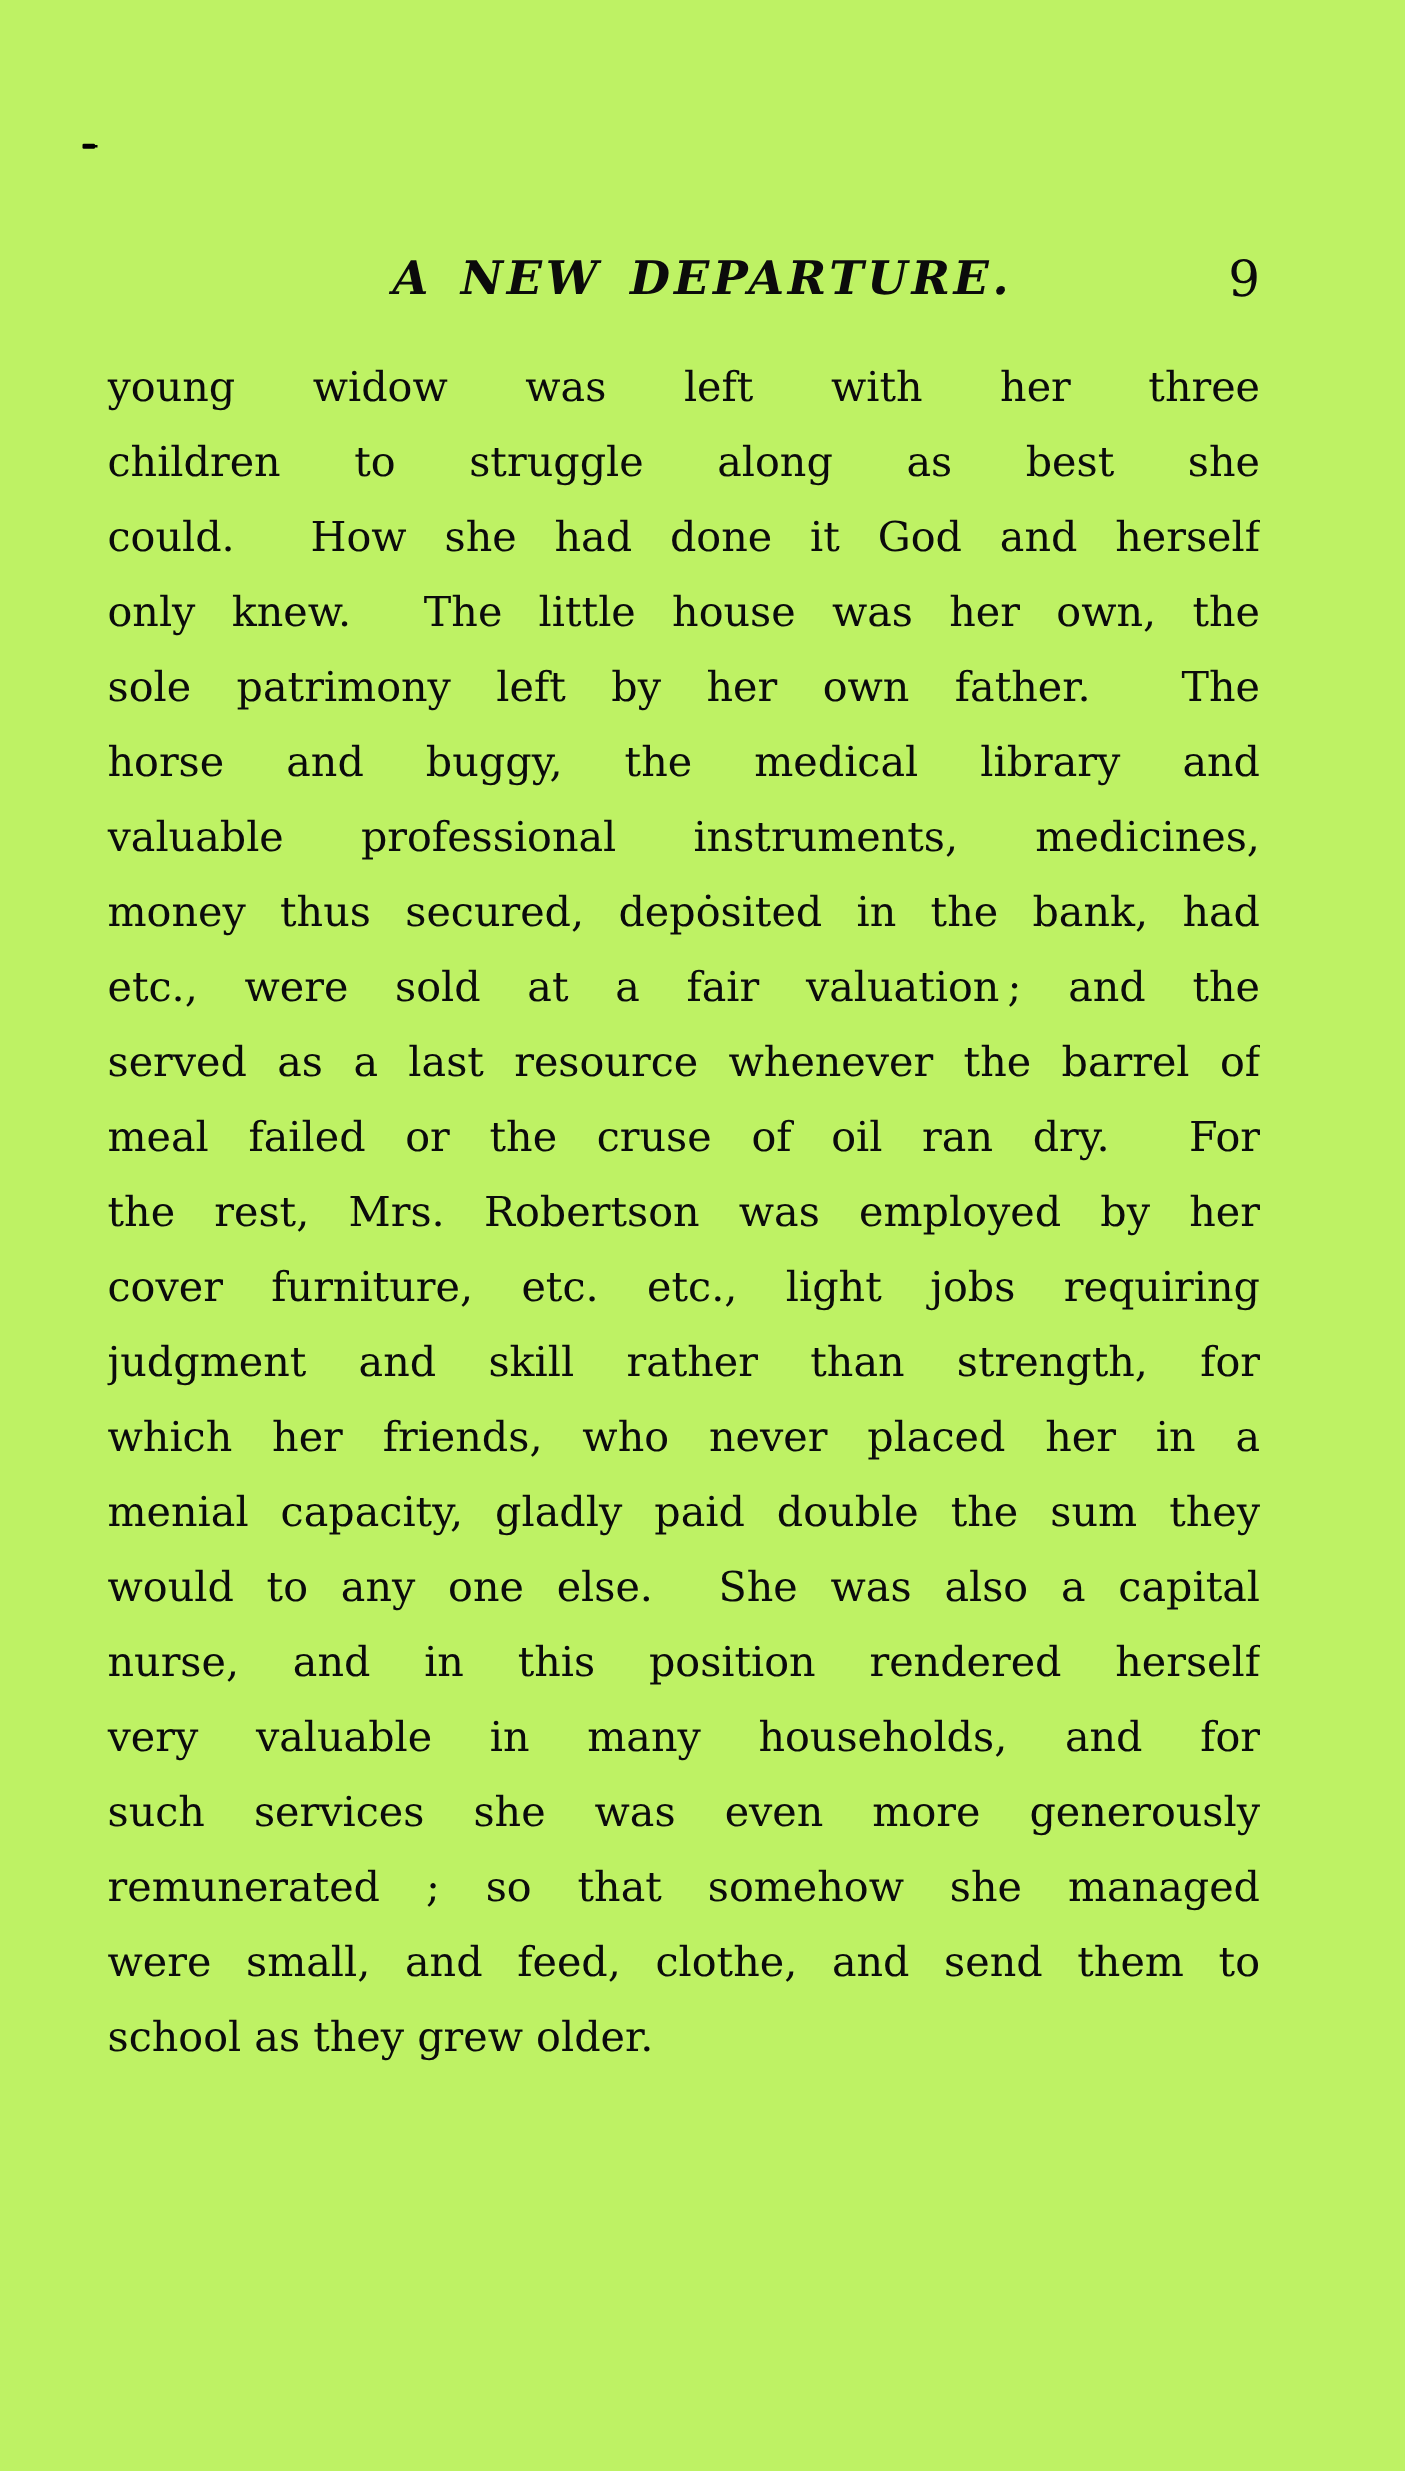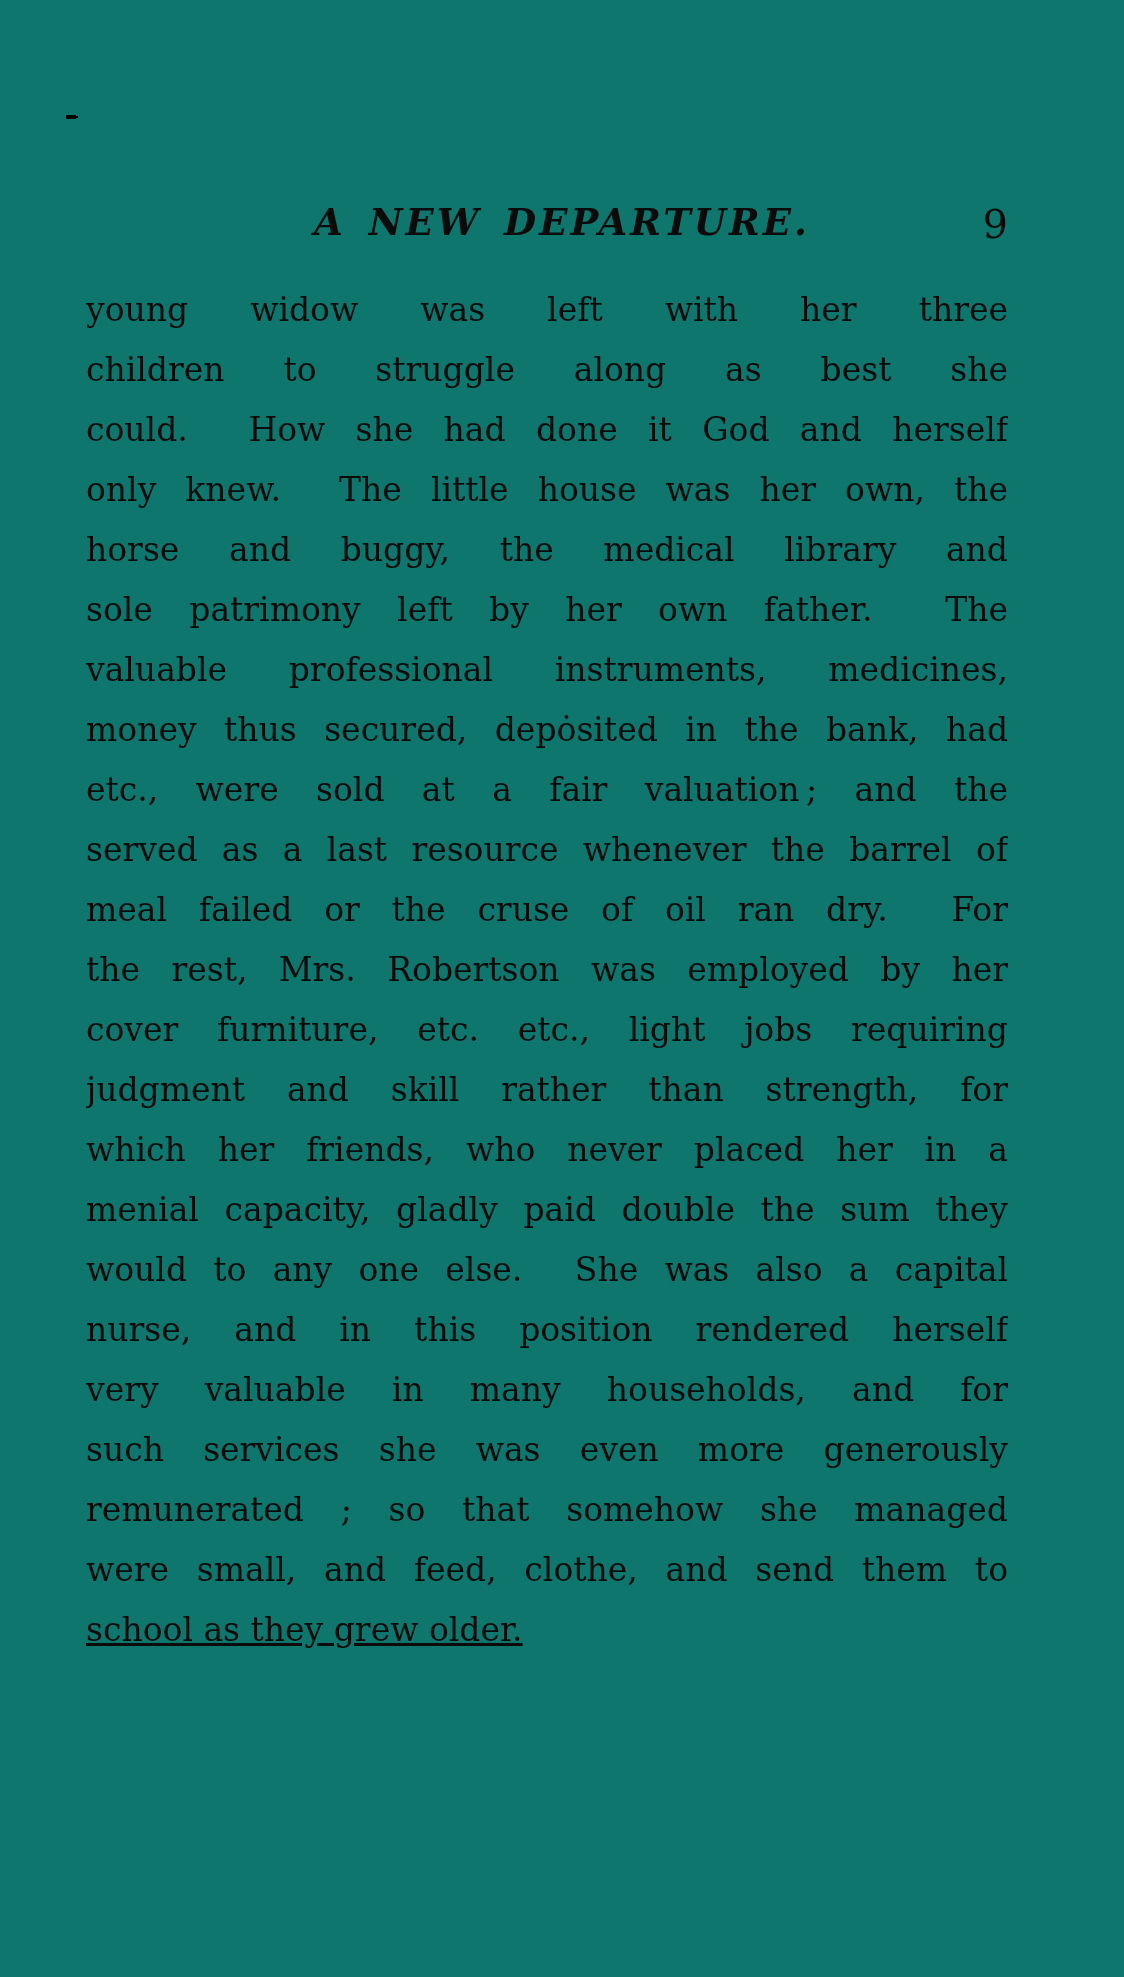--- a/index.html
+++ b/index.html
@@ -4,21 +4,21 @@
 <style>
   html, body {
     margin: 0;
     padding: 0;
     background: #ffffff;
   }
   .page {
     position: relative;
     width: 1124px;
     height: 1977px;
-    background: #0f766e;
+    background: #bef264;
     color: #0b0b0b;
     font-family: "DejaVu Serif", "Liberation Serif", serif;
     overflow: hidden;
   }
   
   .stray-dash {
     position: absolute;
     left: 66px;
     top: 115px;
     width: 10px;
@@ -71,42 +71,41 @@
   }
   .text-line {
     height: 60px;
     overflow: hidden;
     text-align: justify;
     
     text-align-last: justify;
   }
   .text-line:last-child {
     text-align-last: left;
-    text-decoration: underline;
   }
 </style>
 </head>
 <body>
 
 <div class="page">
 
   <div class="stray-dash"></div>
 
   <div class="running-header">
     <div class="running-title">A NEW DEPARTURE.</div>
     <div class="page-number">9</div>
   </div>
 
   <div class="body-text">
       <div class="text-line">young widow was left with her three</div>
       <div class="text-line">children to struggle along as best she</div>
       <div class="text-line">could.&nbsp; How she had done it God and herself</div>
       <div class="text-line">only knew.&nbsp; The little house was her own, the</div>
+      <div class="text-line">sole patrimony left by her own father.&nbsp; The</div>
       <div class="text-line">horse and buggy, the medical library and</div>
-      <div class="text-line">sole patrimony left by her own father.&nbsp; The</div>
       <div class="text-line">valuable professional instruments, medicines,</div>
       <div class="text-line">money thus secured, depȯsited in the bank, had</div>
       <div class="text-line">etc., were sold at a fair valuation ; and the</div>
       <div class="text-line">served as a last resource whenever the barrel of</div>
       <div class="text-line">meal failed or the cruse of oil ran dry.&nbsp; For</div>
       <div class="text-line">the rest, Mrs. Robertson was employed by her</div>
       <div class="text-line">cover furniture, etc. etc., light jobs requiring</div>
       <div class="text-line">judgment and skill rather than strength, for</div>
       <div class="text-line">which her friends, who never placed her in a</div>
       <div class="text-line">menial capacity, gladly paid double the sum they</div>

